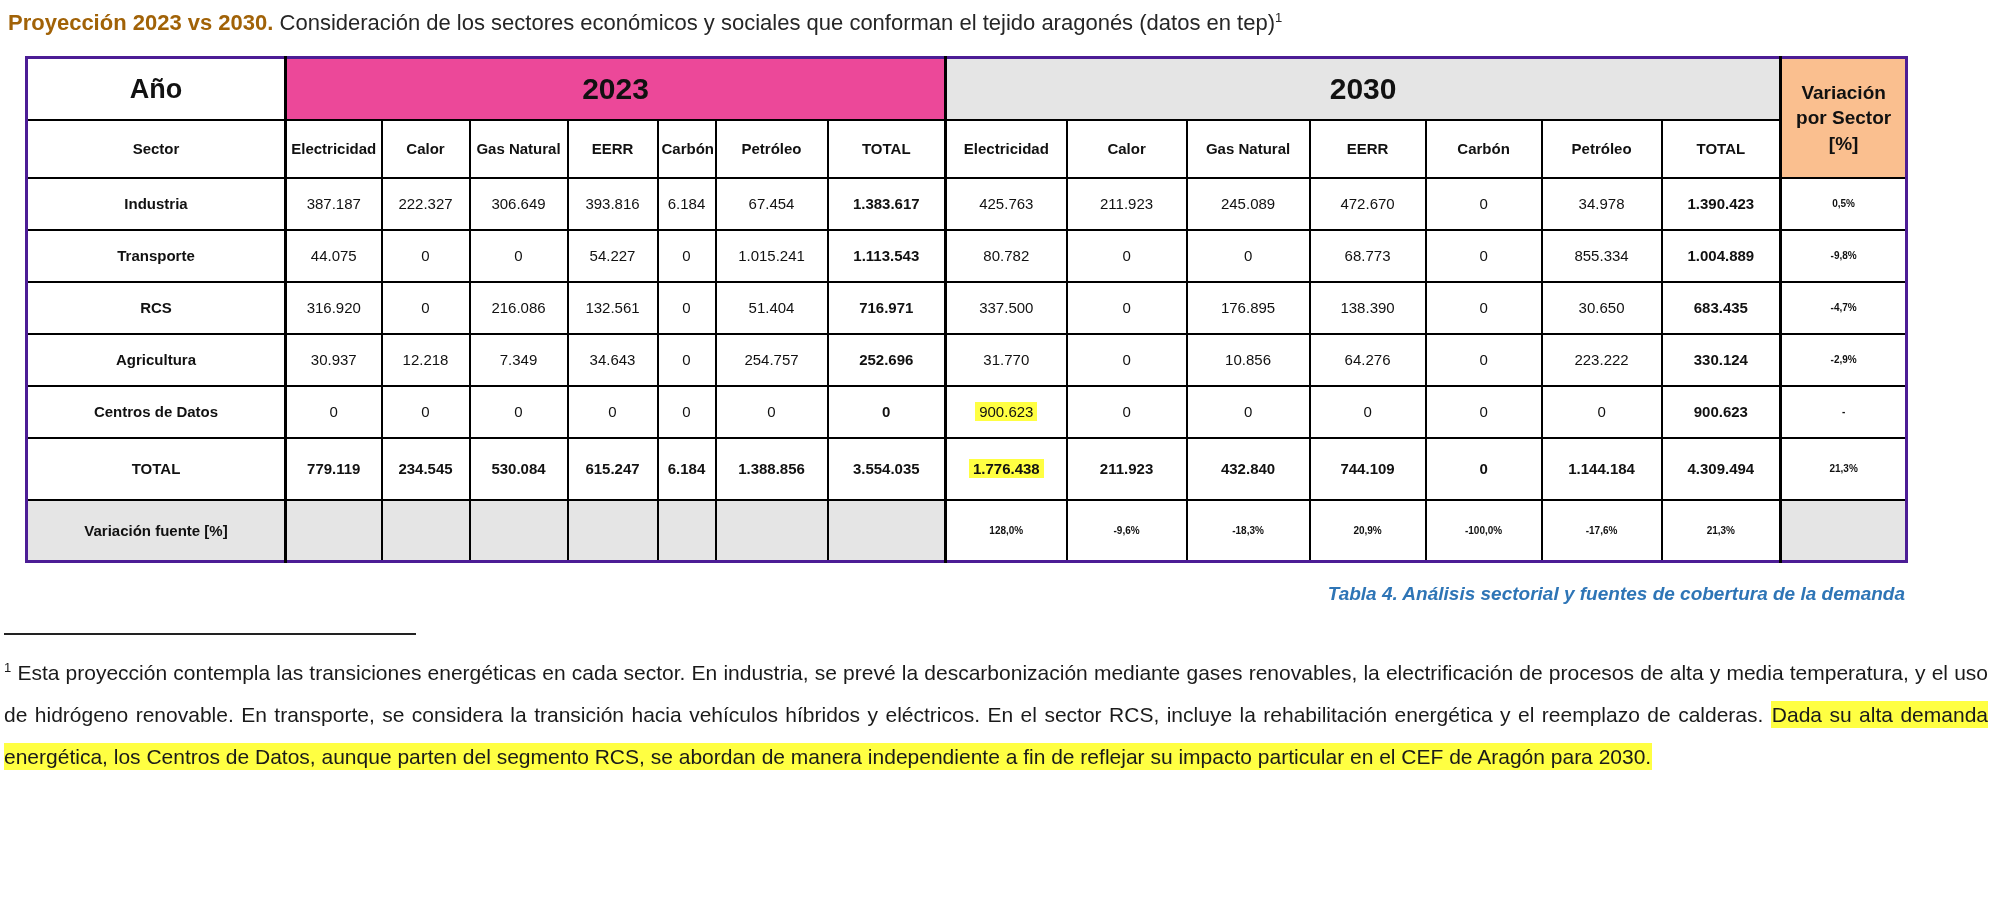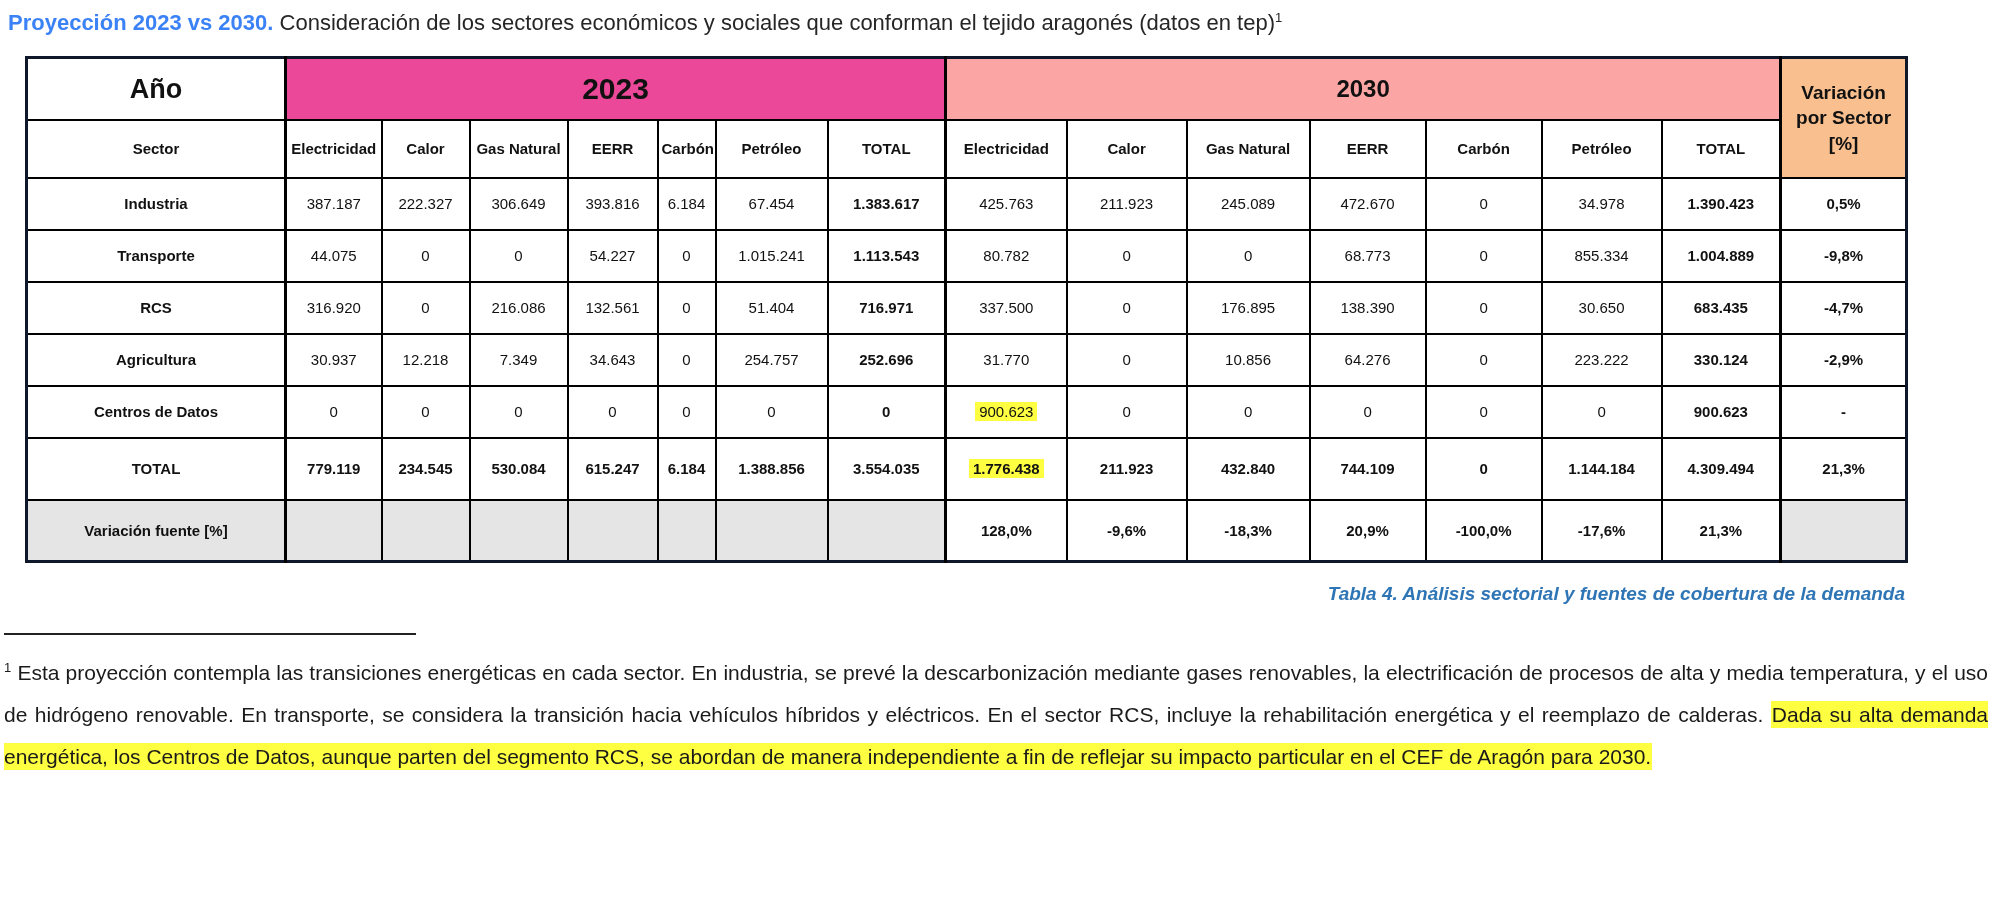--- a/index.html
+++ b/index.html
@@ -1,42 +1,42 @@
 <!DOCTYPE html>
 <html><head>
 <meta charset="utf-8">
 <style>
   * { margin: 0; padding: 0; box-sizing: border-box; }
   html, body { width: 2000px; height: 907px; background: #ffffff;
     font-family: "Liberation Sans", "DejaVu Sans", sans-serif; color: #111; }
   .page { width: 2000px; height: 907px; overflow: hidden; }
 
   .title { font-size: 22px; color: #262626; margin: 10px 10px 20px 8px; }
-  .title .b { font-weight: 700; color: #3b82f6; }
+  .title .b { font-weight: 700; color: #a16207; }
   .title sup { font-size: 13px; }
 
   table { border-collapse: collapse; table-layout: fixed; width: 1880px;
-    margin-left: 25px; border: 3px solid #0f172a; }
+    margin-left: 25px; border: 3px solid #4c1d95; }
   th, td { border: 2px solid #000; text-align: center; vertical-align: middle;
     overflow: hidden; padding: 2px 3px; background: #fff; }
   .gb { border-left-width: 3px; }
   tr.r1 { height: 62px; }
   tr.r2 { height: 58px; }
   tr.datarow { height: 52px; }
   tr.total-row, tr.var-row { height: 62px; }
 
   .ano { font-size: 27px; font-weight: 700; }
   .g2023 { background: #ec4899; font-size: 30px; font-weight: 700; }
-  .g2030 { background: #fca5a5; font-size: 24px; font-weight: 700; }
+  .g2030 { background: #e5e5e5; font-size: 30px; font-weight: 700; }
   .varhdr { background: #fabf8f; font-size: 19px; font-weight: 700; line-height: 1.35; }
   .sub { font-size: 15px; font-weight: 700; border-radius: 12px; }
   .sec { font-size: 15px; font-weight: 700; }
   .num { font-size: 15px; }
   .tot { font-weight: 700; }
-  .varc { font-size: 15px; font-weight: 700; }
+  .varc { font-size: 10px; font-weight: 700; }
   .orange { background: #e5e5e5; }
   tr.total-row td { font-weight: 700; }
   .hl { background: #ffff42; padding: 1px 4px; }
 
   .caption-wrap { width: 1880px; margin-left: 25px; text-align: right; margin-top: 20px; }
   .caption { display: inline-block; color: #2e75b6; font-style: italic;
     font-weight: 600; font-size: 19px; }
 
   .footnote-sep { width: 412px; border-top: 2px solid #222; margin: 28px 0 12px 4px; }
   .footnote { margin: 0 12px 0 4px; font-size: 21px; line-height: 42px;

